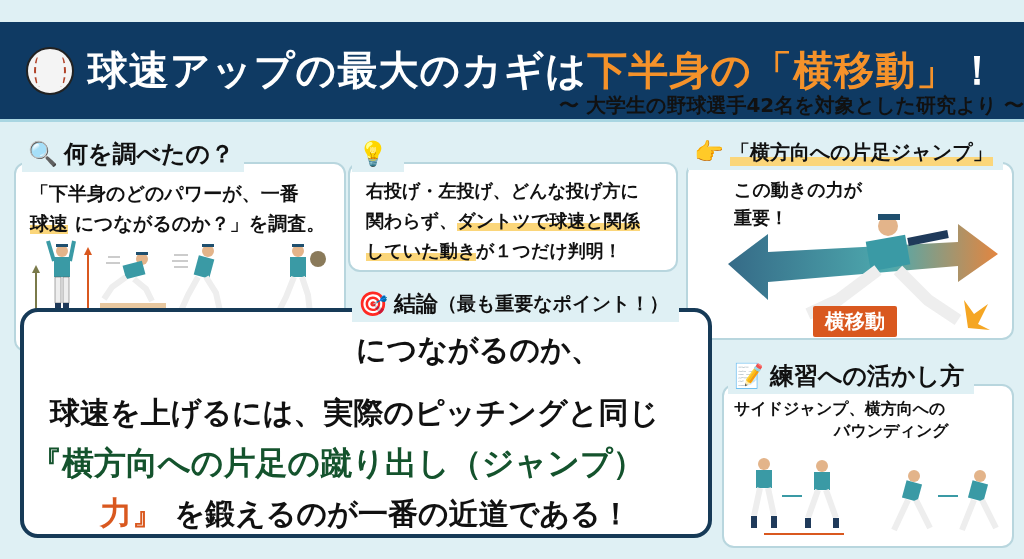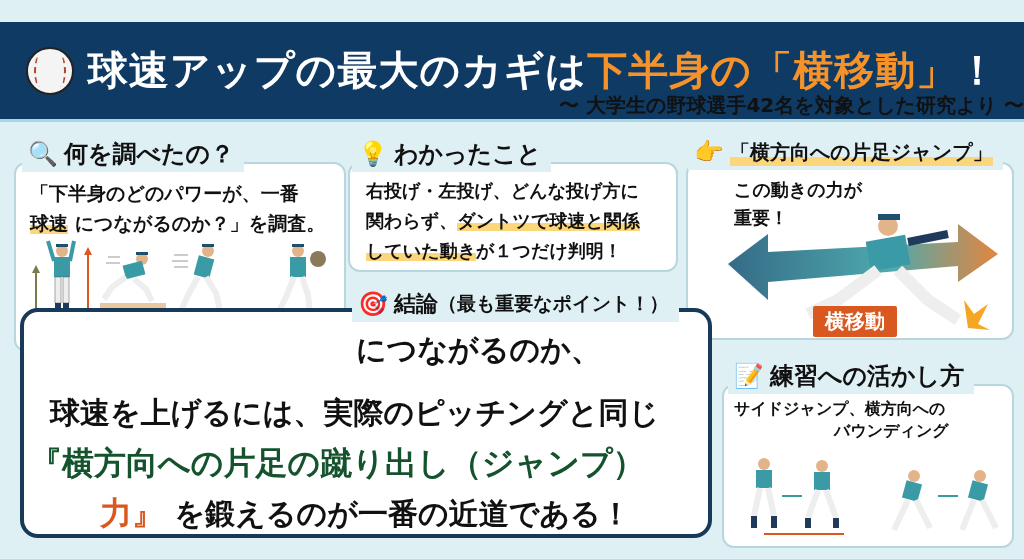--- a/index.html
+++ b/index.html
@@ -158,21 +158,20 @@
 
 <div class="panel p2">
   <div class="p2-text">
     <div>右投げ・左投げ、どんな投げ方に</div>
     <div><span>関わらず、</span><span class="mark">ダントツで球速と関係</span></div>
     <div><span class="mark">していた動き</span><span>が１つだけ判明！</span></div>
   </div>
 </div>
 <div class="tab p2-tab">
   <span class="icon">💡</span>
-  <span>わかったこと</span>
 </div>
 
 <div class="panel p3">
   <div class="p3-text">
     <div>この動きの力が</div>
     <div>重要！</div>
   </div>
   <svg class="p3-art" viewBox="0 0 280 130">
     <defs>
       <linearGradient id="ag" x1="0" x2="1">

